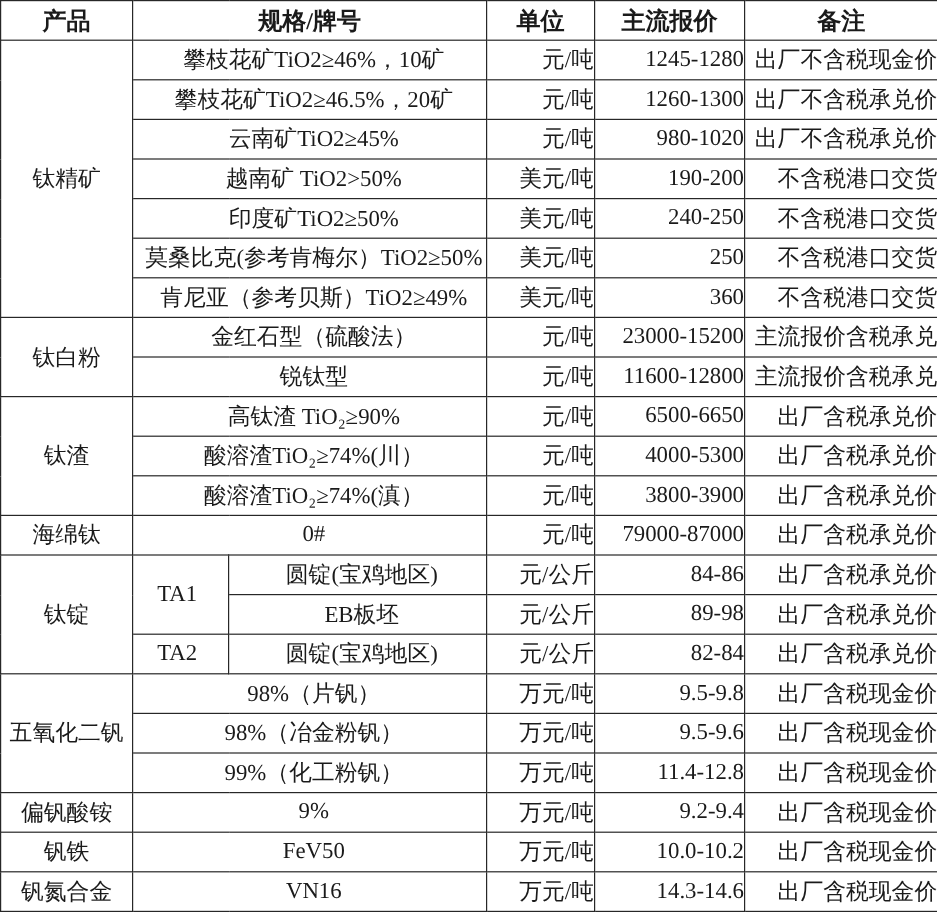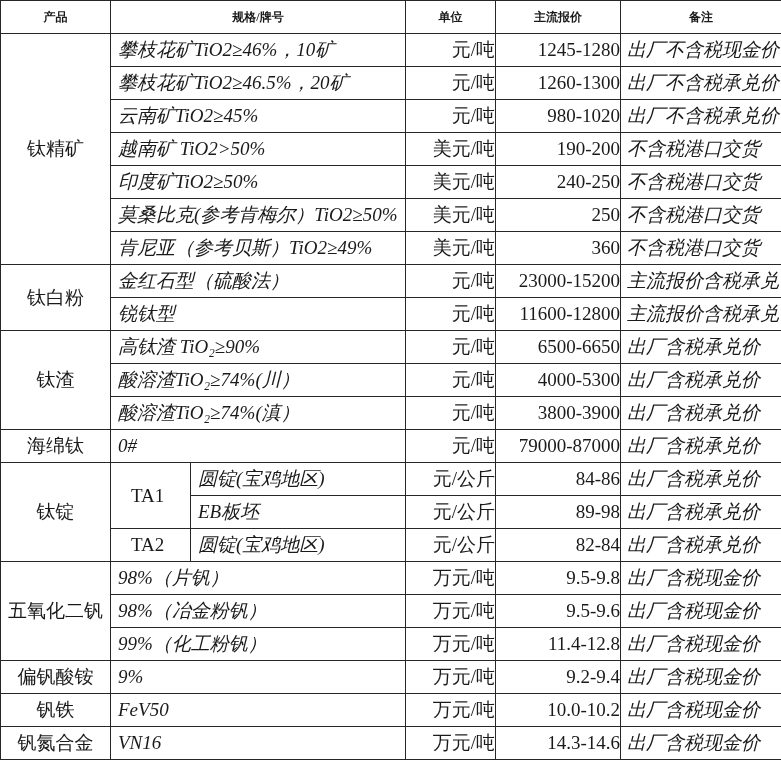--- a/index.html
+++ b/index.html
@@ -19,29 +19,29 @@
     padding: 0;
     font-size: 19px;
     color: #1a1a1a;
     white-space: nowrap;
     overflow: hidden;
     height: 32px;
     vertical-align: middle;
   }
   th {
     font-weight: 700;
-    font-size: 12px;
+    font-size: 20px;
     text-align: center;
   }
   td.product { text-align: center; }
   td.grade   { text-align: left; padding-left: 20px; }
-  td.spec    { text-align: left; padding-left: 7px; font-style: italic; }
+  td.spec    { text-align: center; padding-left: 7px; }
   td.unit    { text-align: right; padding-left: 10px; }
   td.price   { text-align: right; padding-left: 9px; }
-  td.note    { text-align: left; padding-left: 6px; font-style: italic; }
+  td.note    { text-align: right; padding-left: 6px; }
 </style>
 </head>
 <body>
 
 <table class="price-table">
   <colgroup>
     <col style="width:110px">
     <col style="width:80px">
     <col style="width:215px">
     <col style="width:90px">

